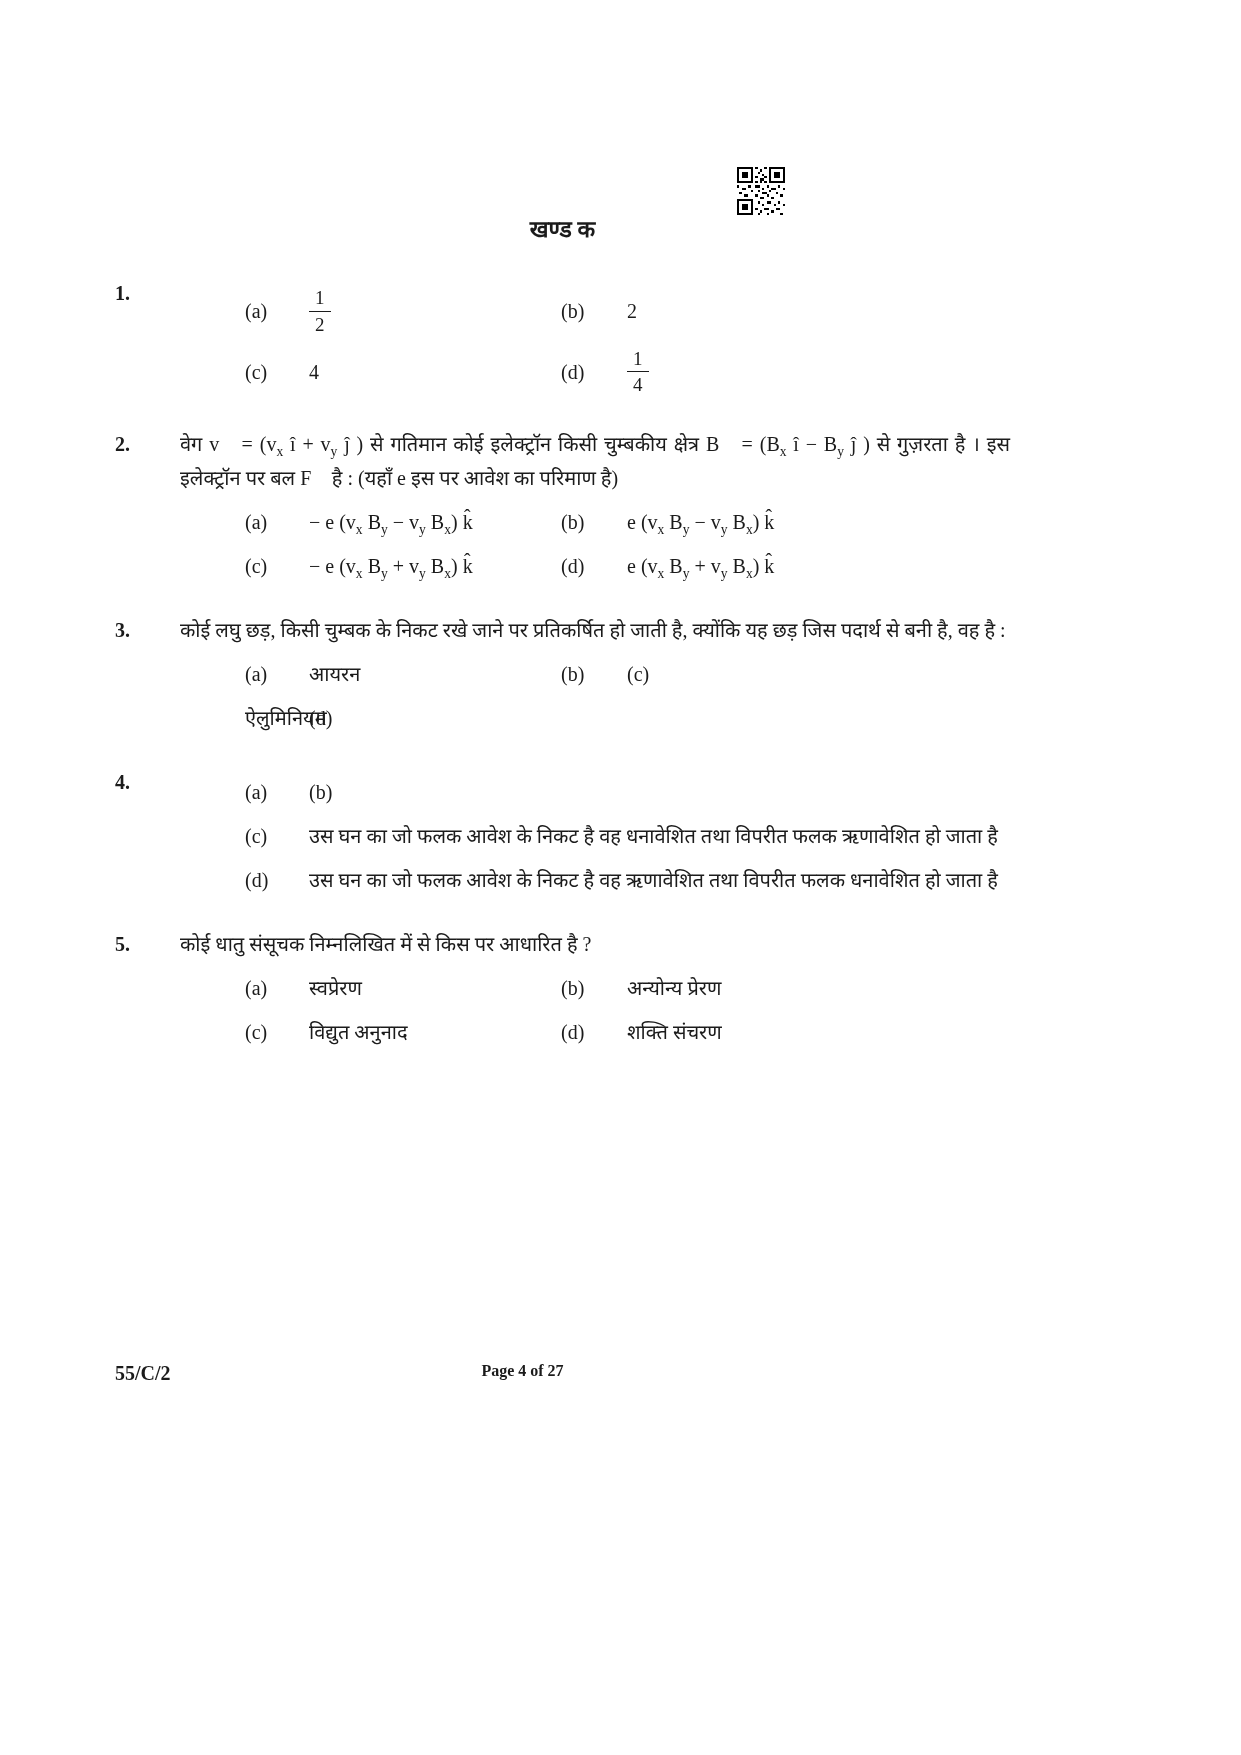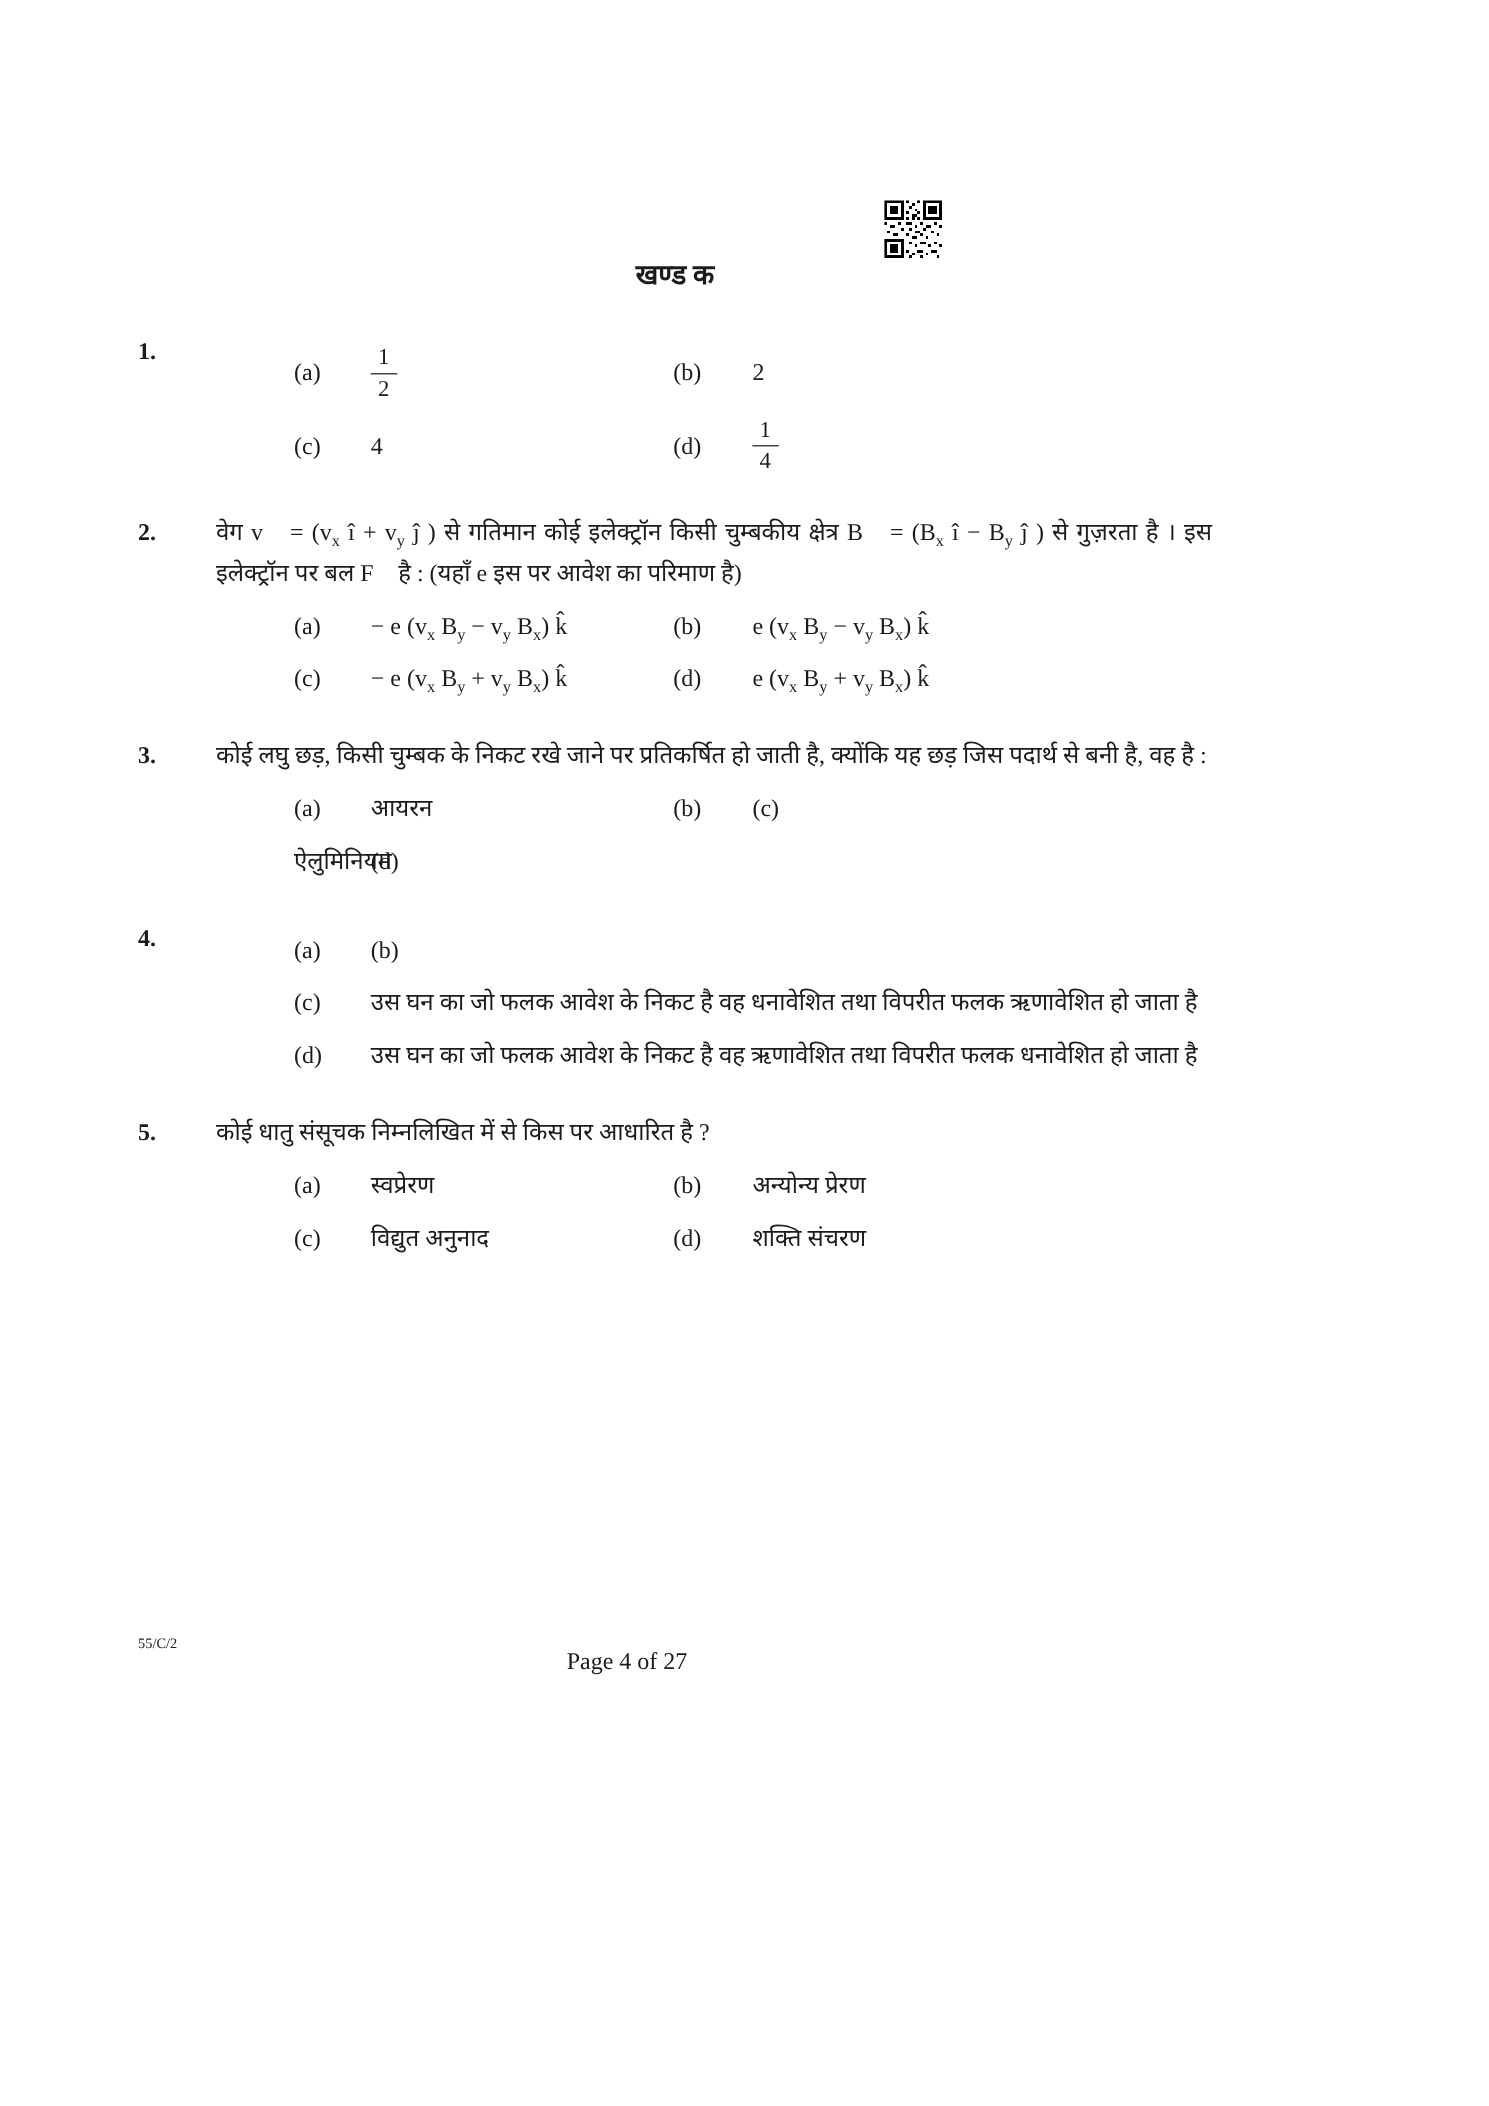--- a/index.html
+++ b/index.html
@@ -68,27 +68,28 @@
   }
   .frac .fn { display: block; border-bottom: 1.5px solid #1b1b1b; padding: 0 6px 1px; }
   .frac .fd { display: block; padding-top: 1px; }
   .footer {
     position: absolute;
     left: 115px; right: 118px; top: 1362px;
     height: 30px;
   }
   .footer-left {
     position: absolute; left: 0; top: 0;
-    font-size: 12px;
+    font-size: 20px;
+    font-weight: bold;
   }
   .footer-center {
-    position: absolute; left: 0; right: 80px; top: 12px;
+    position: absolute; left: 0; right: 80px; top: 0;
     text-align: center;
-    font-size: 20px;
-    font-weight: 400;
+    font-size: 16px;
+    font-weight: 700;
   }
 </style>
 </head>
 <body>
 
 <div class="page">
 
   <div class="qr">
     <svg width="48" height="48" viewBox="0 0 21 21" shape-rendering="crispEdges">
       <rect width="21" height="21" fill="#ffffff"></rect>

